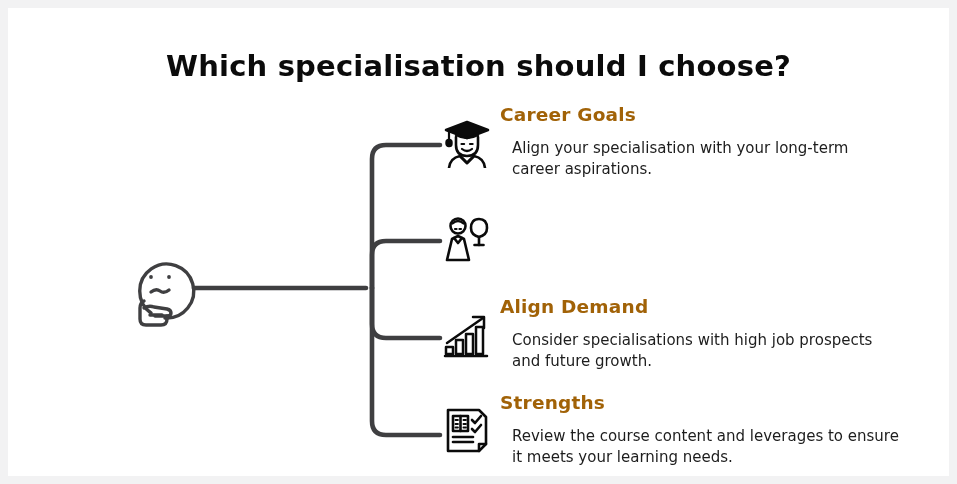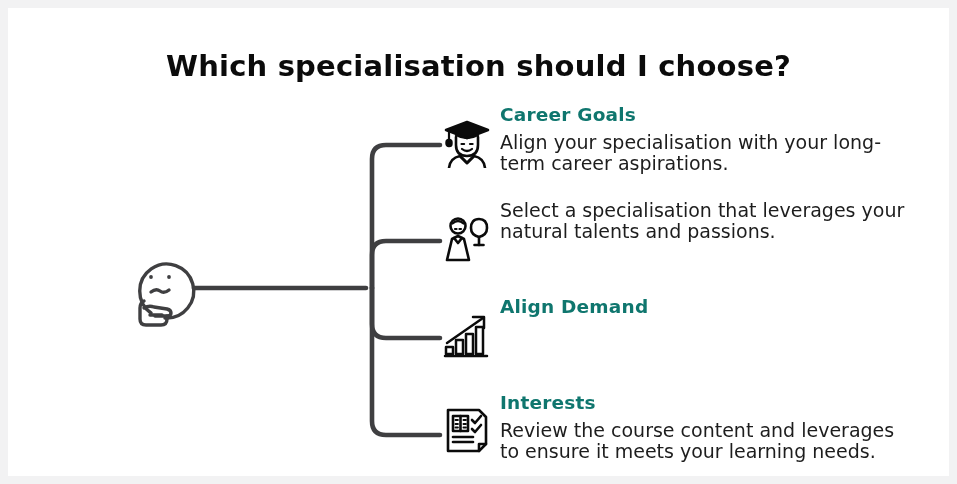--- a/index.html
+++ b/index.html
@@ -73,33 +73,33 @@
   .branch-text {
     position: absolute;
     left: 57px;
     top: 0;
     width: 412px;
   }
   .branch-heading {
     font-family: "DejaVu Sans", sans-serif;
     font-size: 18.5px;
     font-weight: bold;
-    color: #0f766e;
+    color: #a16207;
     letter-spacing: 0.2px;
     line-height: 22px;
     margin: 0 0 6px 0;
     white-space: nowrap;
   }
   .branch-desc {
     font-family: "DejaVu Sans", sans-serif;
-    font-size: 19px;
+    font-size: 15px;
     font-weight: normal;
     color: #1d1d1d;
     line-height: 20.5px;
-    margin: 0;
+    margin: 12px;
   }
 
   #branch-0 { top: 96px; }
   #branch-1 { top: 192px; }
   #branch-2 { top: 288px; }
   #branch-3 { top: 384px; }
 </style>
 </head>
 <body>
 
@@ -177,41 +177,41 @@
         <path d="M 15 22 L 9 25 L 4 46 L 26 46 L 21 25 Z"></path>
         <path d="M 11 24 L 15 29 L 19 24"></path>
 
         <path d="M 36 5 q 8 0 8 9 q 0 7 -8 9 q -8 -2 -8 -9 q 0 -9 8 -9 Z"></path>
 
         <path d="M 36 23 L 36 31"></path>
         <path d="M 31.5 31 L 40.5 31"></path>
       </g>
     </svg>
     <div class="branch-text">
-      <div class="branch-desc">Select a specialisation that leverages your natural talents and passions.</div>
     </div>
   </div>
 
   <div class="branch" id="branch-2">
     <svg class="branch-icon" viewBox="0 0 48 50" xmlns="http://www.w3.org/2000/svg">
       <g fill="none" stroke="#0b0b0b" stroke-width="2.5" stroke-linecap="round" stroke-linejoin="round">
 
         <path d="M 4 33 L 40 8"></path>
         <path d="M 30 7 L 41 7 L 41 18"></path>
 
         <rect x="3" y="37" width="7" height="7"></rect>
         <rect x="13" y="30" width="7" height="14"></rect>
         <rect x="23" y="24" width="7" height="20"></rect>
         <rect x="33" y="17" width="7" height="27"></rect>
 
         <path d="M 2 46 L 44 46"></path>
       </g>
     </svg>
     <div class="branch-text">
       <div class="branch-heading">Align Demand</div>
+      <div class="branch-desc">Consider specialisations with high job prospects and future growth.</div>
     </div>
   </div>
 
   <div class="branch" id="branch-3">
     <svg class="branch-icon" viewBox="0 0 48 50" xmlns="http://www.w3.org/2000/svg">
       <g fill="none" stroke="#0b0b0b" stroke-width="2.6" stroke-linecap="round" stroke-linejoin="round">
 
         <path d="M 5 4 L 36 4 L 43 11 L 43 38 L 36 45 L 5 45 Z"></path>
         <path d="M 43 38 L 36 38 L 36 45"></path>
 
@@ -221,18 +221,18 @@
         <path d="M 20.5 14 l 2.4 0 M 20.5 18 l 2.4 0 M 20.5 21.5 l 2.4 0" stroke-width="2"></path>
 
         <path d="M 29 14 L 32 17 L 38 10"></path>
         <path d="M 29 23 L 32 26 L 38 19"></path>
 
         <path d="M 10 31 L 30 31"></path>
         <path d="M 10 36 L 30 36"></path>
       </g>
     </svg>
     <div class="branch-text">
-      <div class="branch-heading">Interests</div>
+      <div class="branch-heading">Strengths</div>
       <div class="branch-desc">Review the course content and leverages to ensure it meets your learning needs.</div>
     </div>
   </div>
 
 </div>
 
 </body></html>

